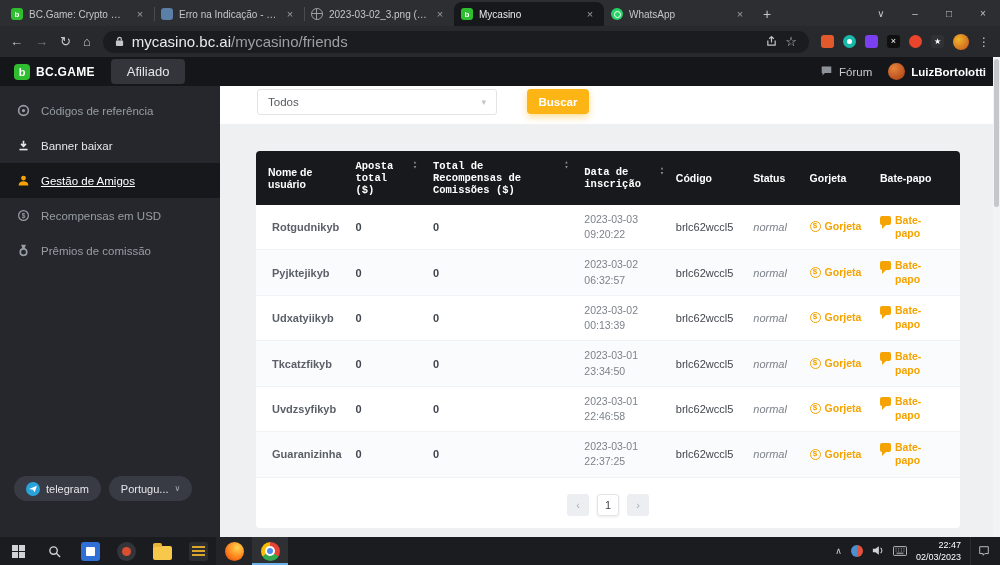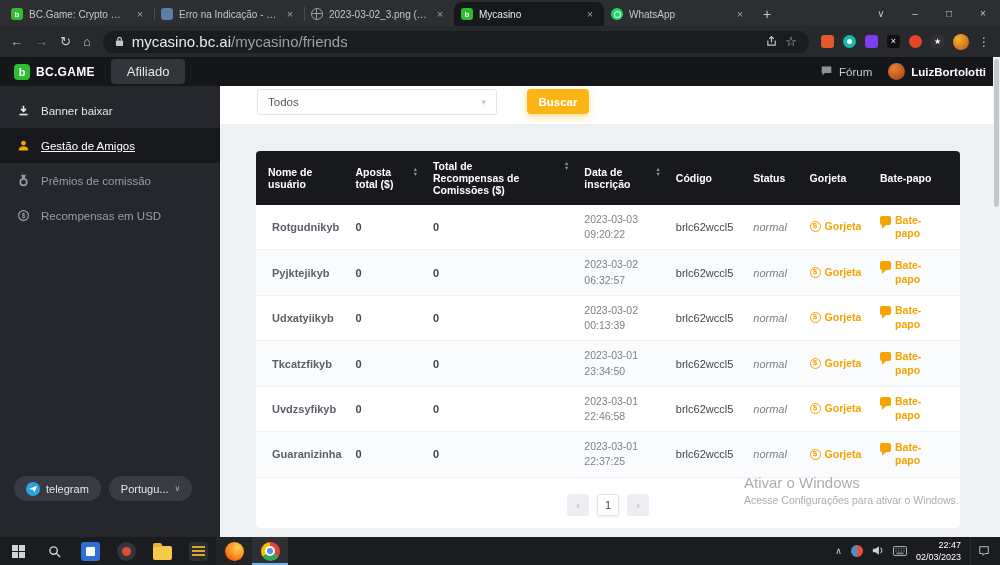--- a/index.html
+++ b/index.html
@@ -77,21 +77,21 @@
   .filter-band { background:#fff; height:38px; padding:3px 0 0 37px; display:flex; gap:30px; align-items:flex-start; }
   .select { width:240px; height:26px; background:#fff; border:1px solid #e2e4e8; border-radius:3px; display:flex; align-items:center; padding:0 10px; font-size:11.5px; color:#55595f; cursor:pointer; }
   .select .caret { margin-left:auto; color:#c0c3c8; font-size:9px; }
   .buscar { width:62px; height:25px; background:#fdb515; border:none; border-radius:4px; color:#fff; font-weight:bold; font-size:11.5px; box-shadow:0 3px 7px rgba(253,181,21,.45); cursor:pointer; font-family:inherit; }
 
   .card { background:#fff; margin:27px 40px 0 36px; border-radius:4px; padding-bottom:12px; }
   table { width:100%; border-collapse:collapse; table-layout:fixed; }
   thead th { background:#17191d; color:#fff; font-size:10.5px; text-align:left; padding:9px 8px; font-weight:bold; vertical-align:middle; }
   thead th:first-child { padding-left:12px; border-radius:4px 0 0 0; }
   thead th:last-child { border-radius:0 4px 0 0; }
-  .th-inner { display:flex; gap:19px; }
+  .th-inner { display:flex; gap:19px;font-family:Liberation Mono, monospace; }
   .sort { display:inline-flex; flex-direction:column; line-height:5px; font-size:6.5px; color:#8a8f96; flex:none; cursor:pointer; }
   .sort i::before { content:"\25b4"; font-style:normal; }
   .sort b::before { content:"\25be"; font-style:normal; }
   tbody td { font-size:11px; color:#41454d; padding:7px 8px; border-bottom:1px solid #f1f2f5; vertical-align:middle; height:44px; }
   tbody tr:nth-child(even) { background:#fafbfc; }
   tbody td.cell-user { padding-left:16px; font-weight:bold; color:#5a5f68; }
   .num { font-weight:bold; }
   .dt { color:#7d828a; font-size:10.5px; line-height:1.45; }
   .status { color:#7d828a;font-style:italic; }
   .olink { color:#f5a300; font-weight:bold; font-size:10.5px; display:flex; align-items:flex-start; gap:4px; text-decoration:none; cursor:pointer; }
@@ -226,20 +226,29 @@
     </div>
     <div class="user">
       <span class="avatar"></span>
       <span>LuizBortolotti</span>
     </div>
   </div>
 
   <div class="content">
 
     <div class="sidebar">
+      <div class="side-item">
+        <span class="side-ic">
+            <svg width="13" height="13" viewBox="0 0 16 16">
+              <circle cx="8" cy="8" r="6" fill="none" stroke="#989da5" stroke-width="2"></circle>
+              <circle cx="8" cy="8" r="2" fill="#989da5"></circle>
+            </svg>
+          </span>
+        <span>Códigos de referência</span>
+      </div>
       <div class="side-item bright">
         <span class="side-ic">
             <svg width="13" height="13" viewBox="0 0 16 16">
               <path d="M8 2v7M5 6l3 3 3-3" stroke="#e3e5e9" stroke-width="2" fill="none"></path>
               <path d="M3 13h10" stroke="#e3e5e9" stroke-width="2"></path>
             </svg>
           </span>
         <span>Banner baixar</span>
       </div>
       <div class="side-item active">
@@ -247,34 +256,34 @@
             <svg width="13" height="13" viewBox="0 0 16 16">
               <circle cx="8" cy="5" r="3" fill="#f5a300"></circle>
               <path d="M2 14c0-3.3 2.7-5 6-5s6 1.7 6 5z" fill="#f5a300"></path>
             </svg>
           </span>
         <span>Gestão de Amigos</span>
       </div>
       <div class="side-item">
         <span class="side-ic">
             <svg width="13" height="13" viewBox="0 0 16 16">
+              <circle cx="8" cy="8" r="6" fill="none" stroke="#989da5" stroke-width="1.5"></circle>
+              <text x="8" y="11" font-size="8" text-anchor="middle" fill="#989da5" font-weight="bold">$</text>
+            </svg>
+          </span>
+        <span>Recompensas em USD</span>
+      </div>
+      <div class="side-item">
+        <span class="side-ic">
+            <svg width="13" height="13" viewBox="0 0 16 16">
               <path d="M5 1h6l-2 5H7z" fill="#989da5"></path>
               <circle cx="8" cy="10" r="4" fill="none" stroke="#989da5" stroke-width="2"></circle>
             </svg>
           </span>
         <span>Prêmios de comissão</span>
-      </div>
-      <div class="side-item">
-        <span class="side-ic">
-            <svg width="13" height="13" viewBox="0 0 16 16">
-              <circle cx="8" cy="8" r="6" fill="none" stroke="#989da5" stroke-width="1.5"></circle>
-              <text x="8" y="11" font-size="8" text-anchor="middle" fill="#989da5" font-weight="bold">$</text>
-            </svg>
-          </span>
-        <span>Recompensas em USD</span>
       </div>
       <div class="sidebar-bottom">
         <div class="pill">
           <span class="tg-ic">
               <svg width="8" height="8" viewBox="0 0 10 10">
                 <path d="M0 5l10-4-3 8-2-3z" fill="#fff"></path>
               </svg>
             </span>
           <span>telegram</span>
         </div>
@@ -484,24 +493,20 @@
           </tbody>
         </table>
 
         <div class="pagination">
           <span class="pg arrow">‹</span>
           <span class="pg page">1</span>
           <span class="pg arrow">›</span>
         </div>
       </div>
 
-      <div class="watermark">
-        <div class="wm1">Ativar o Windows</div>
-        <div class="wm2">Acesse Configurações para ativar o Windows.</div>
-      </div>
     </div>
   </div>
 
   <div class="scrollbar">
     <div class="scroll-thumb"></div>
   </div>
 
   <div class="taskbar">
     <div class="tb-btn">
       <span class="win-logo">

